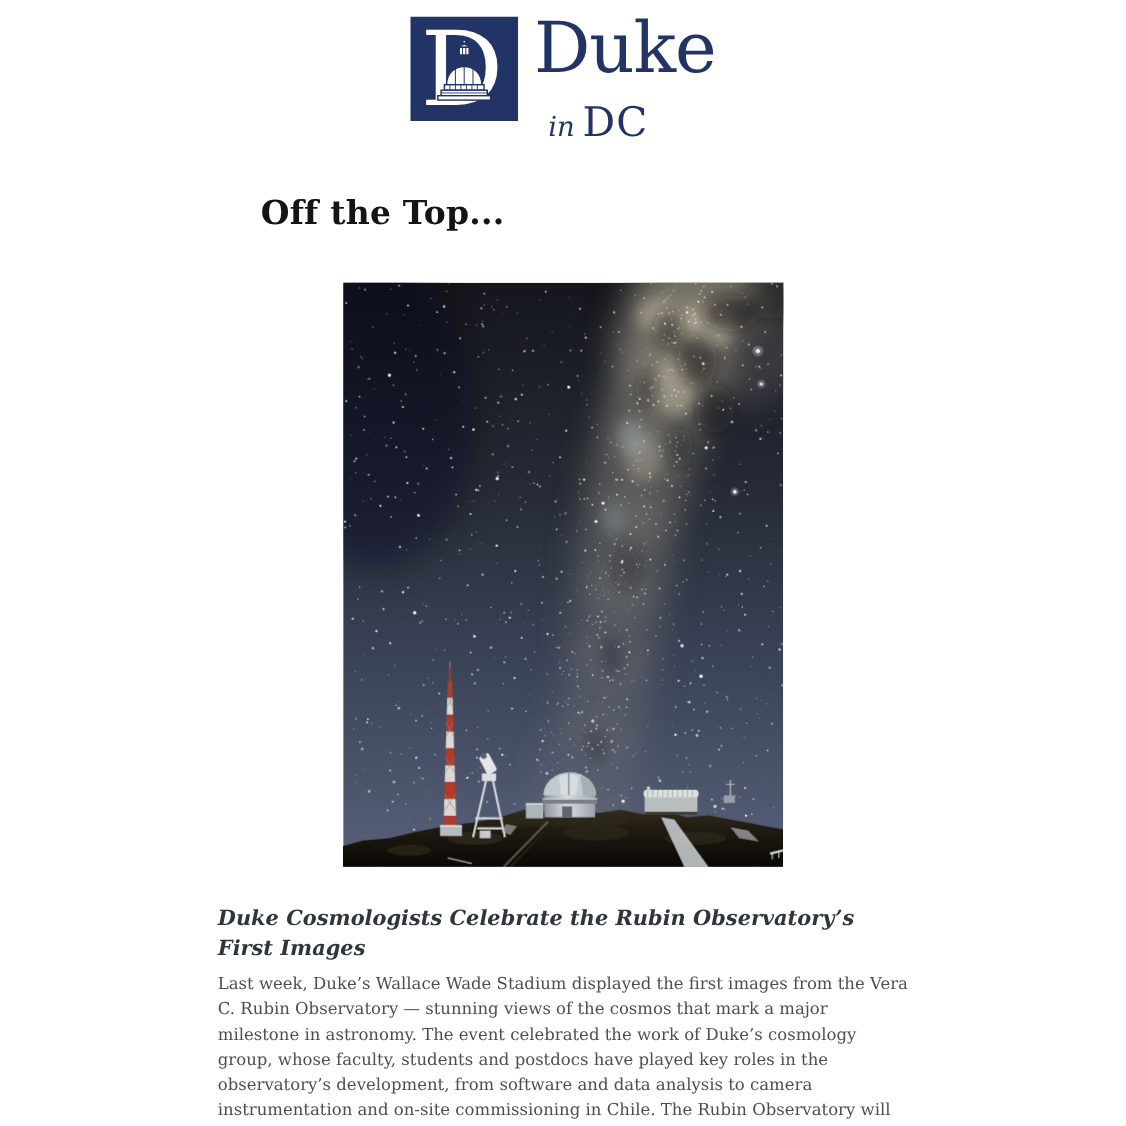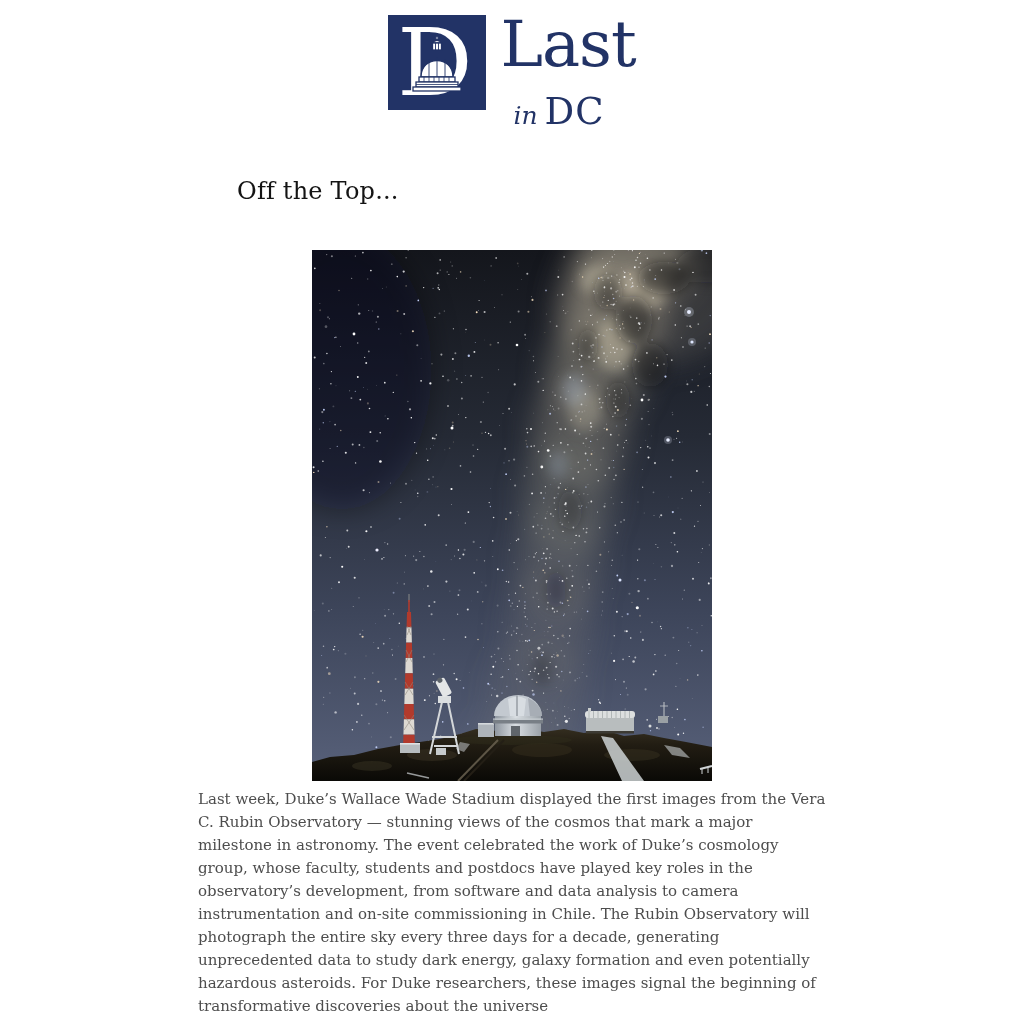--- a/index.html
+++ b/index.html
@@ -10,21 +10,21 @@
   .logo-header { display:flex; justify-content:center; align-items:flex-start; gap:14px; padding-top:15px; }
   .logo-mark { width:98px; height:95px; flex:0 0 auto; }
   .wordmark { color:#223366; }
   .wordmark .duke { font-size:64px; line-height:58px; letter-spacing:-1px; font-weight:normal; }
   .wordmark .indc { margin-left:13px; margin-top:17px; display:flex; align-items:baseline; gap:7px; }
   .wordmark .in { font-style:italic; font-size:25px; }
   .wordmark .dc { font-size:37px; letter-spacing:1px; }
 
   
   .content { width:628px; margin:0 auto; }
-  .section-heading { margin:44px 0 0 39px; font-size:24px; font-weight:normal; color:#141414; letter-spacing:.2px; }
+  .section-heading { margin:44px 0 0 39px; font-size:30px; font-weight:bold; color:#141414; letter-spacing:.2px; }
   .photo { margin:45px auto 0; width:400px; height:531px; padding:0; display:block; }
   .photo svg { display:block; }
   .article-title { margin:34px 0 0 0; font-size:19px; font-style:italic; font-weight:bold; color:#2f363b; line-height:27px; }
   .article-body { margin:7px 0 0 0; font-size:15px; color:#4d4d4d; line-height:23px; }
 </style>
 </head>
 <body>
 
 <div class="page">
 
@@ -51,21 +51,21 @@
           <line x1="51" y1="62" x2="51" y2="67" stroke-width="0.8"></line>
           <line x1="56" y1="62" x2="56" y2="67" stroke-width="0.8"></line>
           <line x1="61" y1="62" x2="61" y2="67" stroke-width="0.8"></line>
           <rect x="28" y="67" width="42" height="5"></rect>
           <line x1="28" y1="69.5" x2="70" y2="69.5" stroke-width="0.8"></line>
           <rect x="25" y="72" width="48" height="4"></rect>
         </g>
       </svg>
     </div>
     <div class="wordmark">
-      <div class="duke">Last</div>
+      <div class="duke">Duke</div>
       <div class="indc">
         <span class="in">in</span>
         <span class="dc">DC</span>
       </div>
     </div>
   </header>
 
   <main class="content">
     <h2 class="section-heading">Off the Top...</h2>
 
@@ -1641,16 +1641,17 @@
             <path d="M192,490 L152,531" stroke="#241f16" stroke-width="2" fill="none"></path>
             <path d="M388,519 L400,516" stroke="#cfd3d5" stroke-width="2" fill="none"></path>
             <path d="M390,519 L390,524 M396,517.5 L396,523" stroke="#cfd3d5" stroke-width="1" fill="none"></path>
             <path d="M95,523 L117,528" stroke="#b9bdbf" stroke-width="1.5" opacity="0.8" fill="none"></path>
           </g>
         </g>
       </svg>
     </figure>
 
     <article>
+      <h3 class="article-title">Duke Cosmologists Celebrate the Rubin Observatory’s First Images</h3>
       <p class="article-body">Last week, Duke’s Wallace Wade Stadium displayed the first images from the Vera C. Rubin Observatory — stunning views of the cosmos that mark a major milestone in astronomy. The event celebrated the work of Duke’s cosmology group, whose faculty, students and postdocs have played key roles in the observatory’s development, from software and data analysis to camera instrumentation and on-site commissioning in Chile. The Rubin Observatory will photograph the entire sky every three days for a decade, generating unprecedented data to study dark energy, galaxy formation and even potentially hazardous asteroids. For Duke researchers, these images signal the beginning of transformative discoveries about the universe</p>
     </article>
   </main>
 </div>
 
 </body></html>

